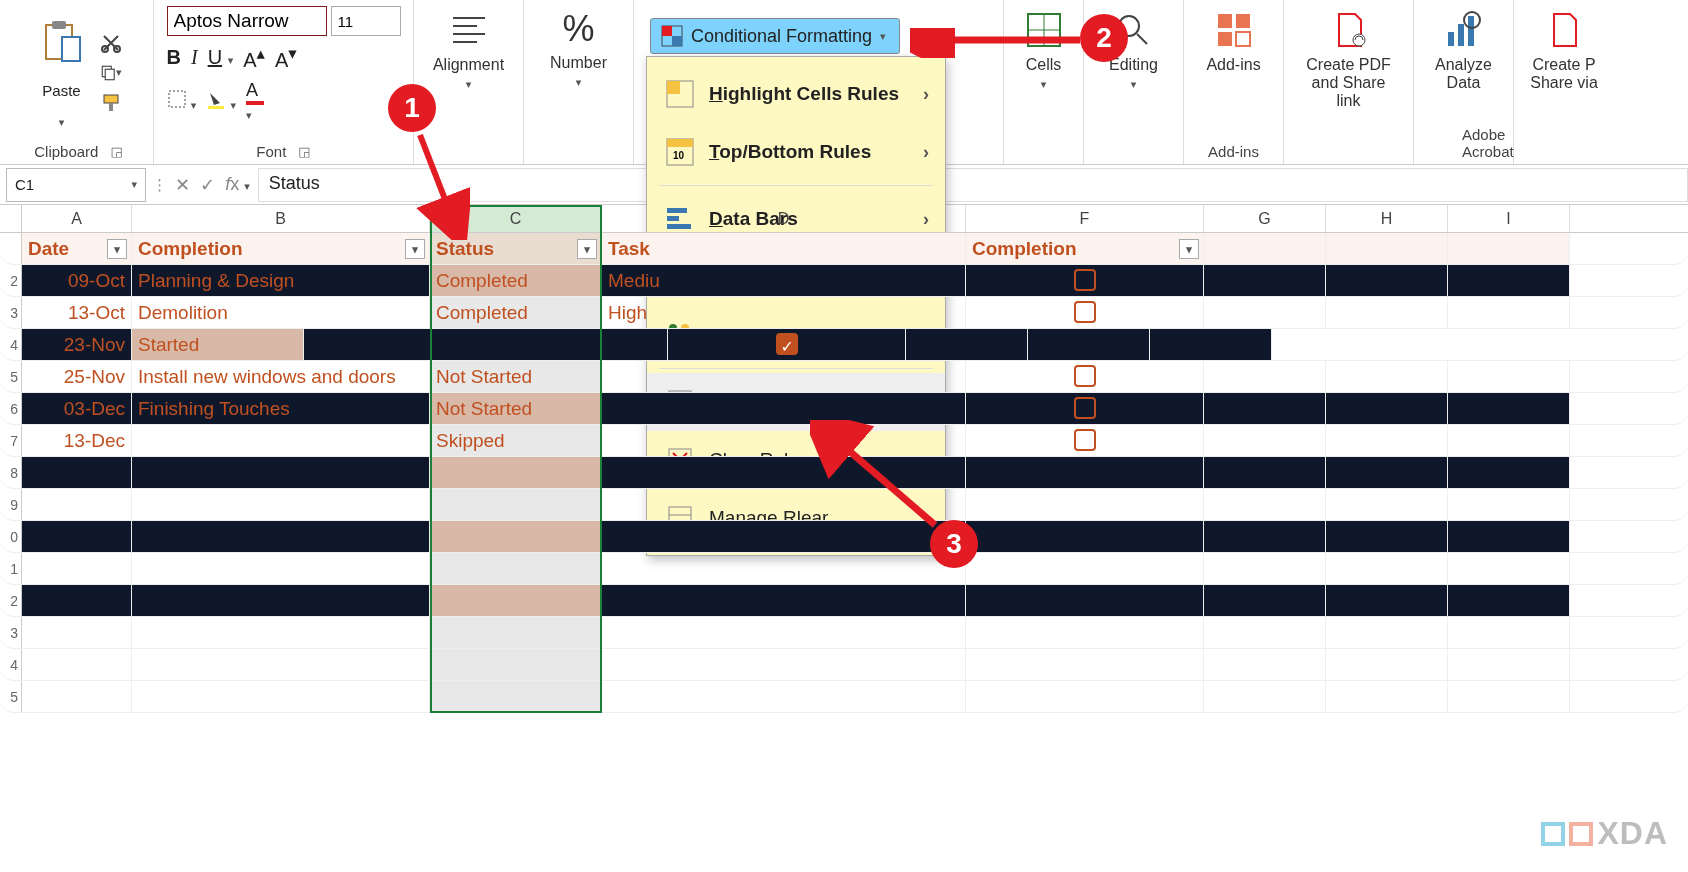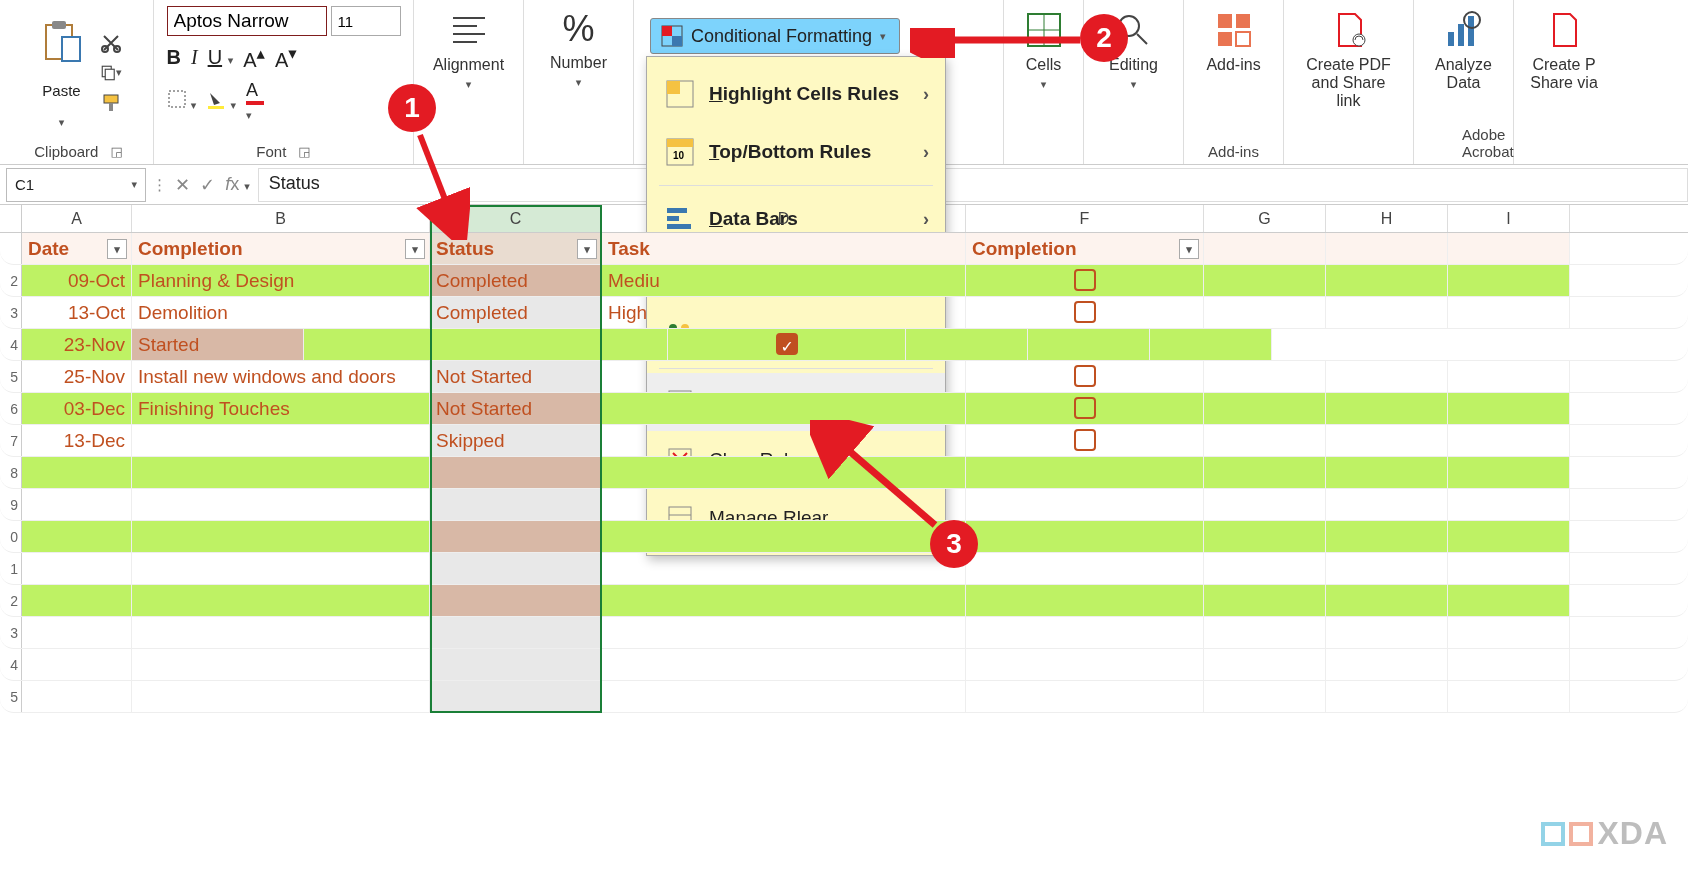--- a/index.html
+++ b/index.html
@@ -41,21 +41,21 @@
 .row-h { width: 22px; border-right: 1px solid #ccc; }
 .ch { border-right: 1px solid #ddd; text-align: center; font-size: 16px; color: #444; line-height: 28px; }
 .ch.sel { background: #d5ead5; }
 .cA { width: 110px; } .cB { width: 298px; } .cC { width: 172px; } .cD { width: 364px; } .cF { width: 238px; } .cG { width: 122px; } .cH { width: 122px; } .cI { width: 122px; }
 
 .row { display: flex; height: 32px; border-bottom: 1px solid #eee; border-radius: 14px; }
 .rn { width: 22px; border-right: 1px solid #ccc; font-size: 14px; color: #666; text-align: right; padding-right: 3px; line-height: 32px; }
 .cell { border-right: 1px solid #eee; padding: 2px 6px; font-size: 19px; line-height: 28px; overflow: hidden; white-space: nowrap; }
 .hdr-row .cell { color: #c05020; font-weight: 600; background: #fdf3ee; position: relative; }
 .filter-btn { position: absolute; right: 4px; top: 6px; width: 20px; height: 20px; border: 1px solid #aaa; background: #fff; display: flex; align-items: center; justify-content: center; }
-.band .cell { background: #bef264; }
+.band .cell { background: #0f172a; }
 .cell.colC { background: rgba(128,128,128,0.18); }
 .band .cell.colC { background: #d8b8a6; }
 .hdr-row .cell.colC { background: #e9dcd0; }
 .cell.date { text-align: right; color: #c05020; }
 .cell.data { color: #c05020; }
 .checkbox { display: inline-block; width: 22px; height: 22px; border: 2px solid #c05020; border-radius: 4px; margin: 2px auto; }
 .checkbox.checked { background: #c05020; position: relative; }
 .checkbox.checked::after { content: "✓"; color: #fff; position: absolute; left: 3px; top: -2px; font-size: 16px; }
 .cell.cF { text-align: center; }
 

